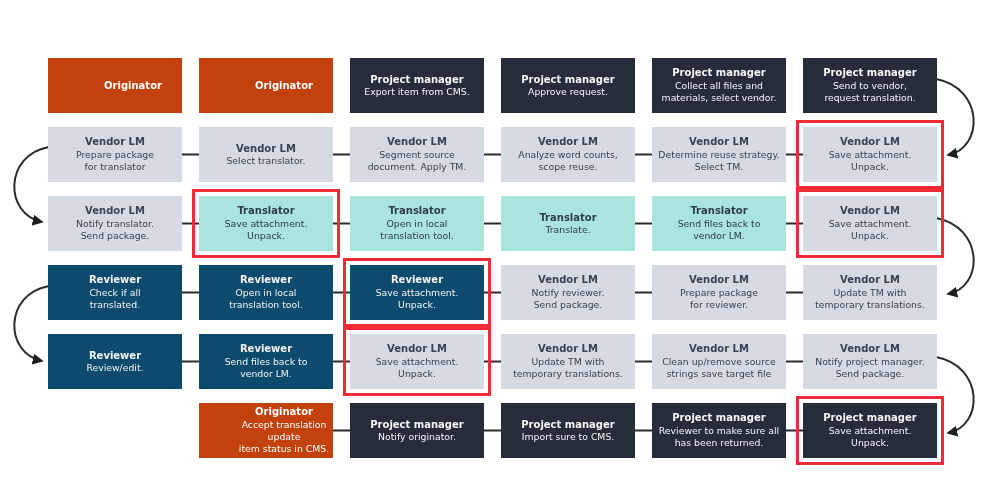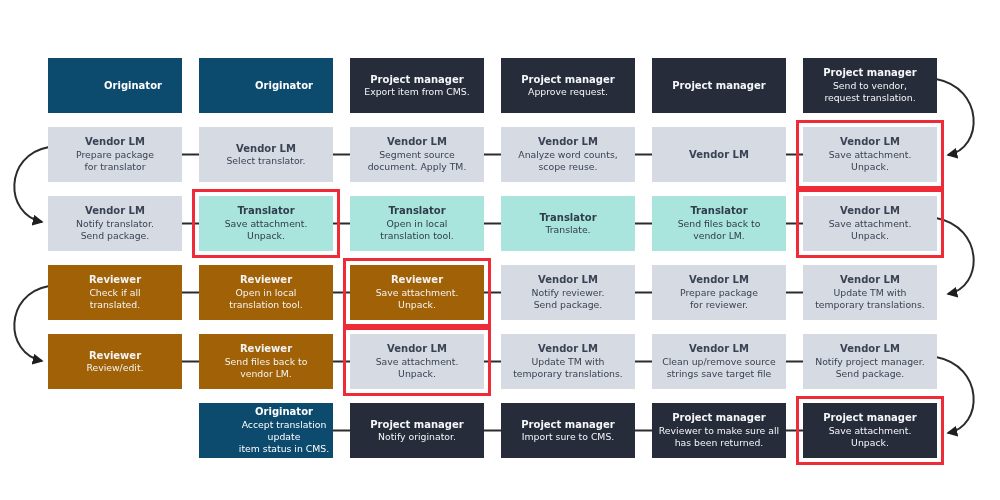--- a/index.html
+++ b/index.html
@@ -13,25 +13,25 @@
        justify-content:center;align-items:center;text-align:center;padding:0 2px;
        box-sizing:border-box;z-index:2;}
   .box-title{font-weight:700;font-size:10px;line-height:1.35;}
   .box-body{font-size:9.3px;line-height:1.32;white-space:pre-line;}
 
   
   .c0{left:48px}.c1{left:199px}.c2{left:350px}.c3{left:501px}.c4{left:652px}.c5{left:803px}
   .r0{top:58px}.r1{top:127px}.r2{top:196px}.r3{top:265px}.r4{top:334px}.r5{top:403px}
 
   
-  .t-orig{background:#0c4a6e;color:#ffffff;padding-left:38px;}
+  .t-orig{background:#c2410c;color:#ffffff;padding-left:38px;}
   .t-pm{background:#262c3a;color:#f5f6f8;}
   .t-ven{background:#d5dae3;color:#3a4354;}
   .t-trn{background:#a9e5dc;color:#2f3c4c;}
-  .t-rev{background:#a16207;color:#f4f4f4;}
+  .t-rev{background:#0c4a6e;color:#f4f4f4;}
 
   
   .hl::after{content:"";position:absolute;inset:-7px;border:3px solid #ee2b37;z-index:3;}
 </style>
 </head>
 <body>
 
 <div id="canvas">
 
   <svg class="wires" viewBox="0 0 1000 500">
@@ -88,20 +88,22 @@
   <div class="box t-pm r0 c2">
     <div class="box-title">Project manager</div>
     <div class="box-body">Export item from CMS.</div>
   </div>
   <div class="box t-pm r0 c3">
     <div class="box-title">Project manager</div>
     <div class="box-body">Approve request.</div>
   </div>
   <div class="box t-pm r0 c4">
     <div class="box-title">Project manager</div>
+    <div class="box-body">Collect all files and
+materials, select vendor.</div>
   </div>
   <div class="box t-pm r0 c5">
     <div class="box-title">Project manager</div>
     <div class="box-body">Send to vendor,
 request translation.</div>
   </div>
 
   <div class="box t-ven r1 c0">
     <div class="box-title">Vendor LM</div>
     <div class="box-body">Prepare package
@@ -116,20 +118,22 @@
     <div class="box-body">Segment source
 document. Apply TM.</div>
   </div>
   <div class="box t-ven r1 c3">
     <div class="box-title">Vendor LM</div>
     <div class="box-body">Analyze word counts,
 scope reuse.</div>
   </div>
   <div class="box t-ven r1 c4">
     <div class="box-title">Vendor LM</div>
+    <div class="box-body">Determine reuse strategy.
+Select TM.</div>
   </div>
   <div class="box t-ven r1 c5 hl">
     <div class="box-title">Vendor LM</div>
     <div class="box-body">Save attachment.
 Unpack.</div>
   </div>
 
   <div class="box t-ven r2 c0">
     <div class="box-title">Vendor LM</div>
     <div class="box-body">Notify translator.

